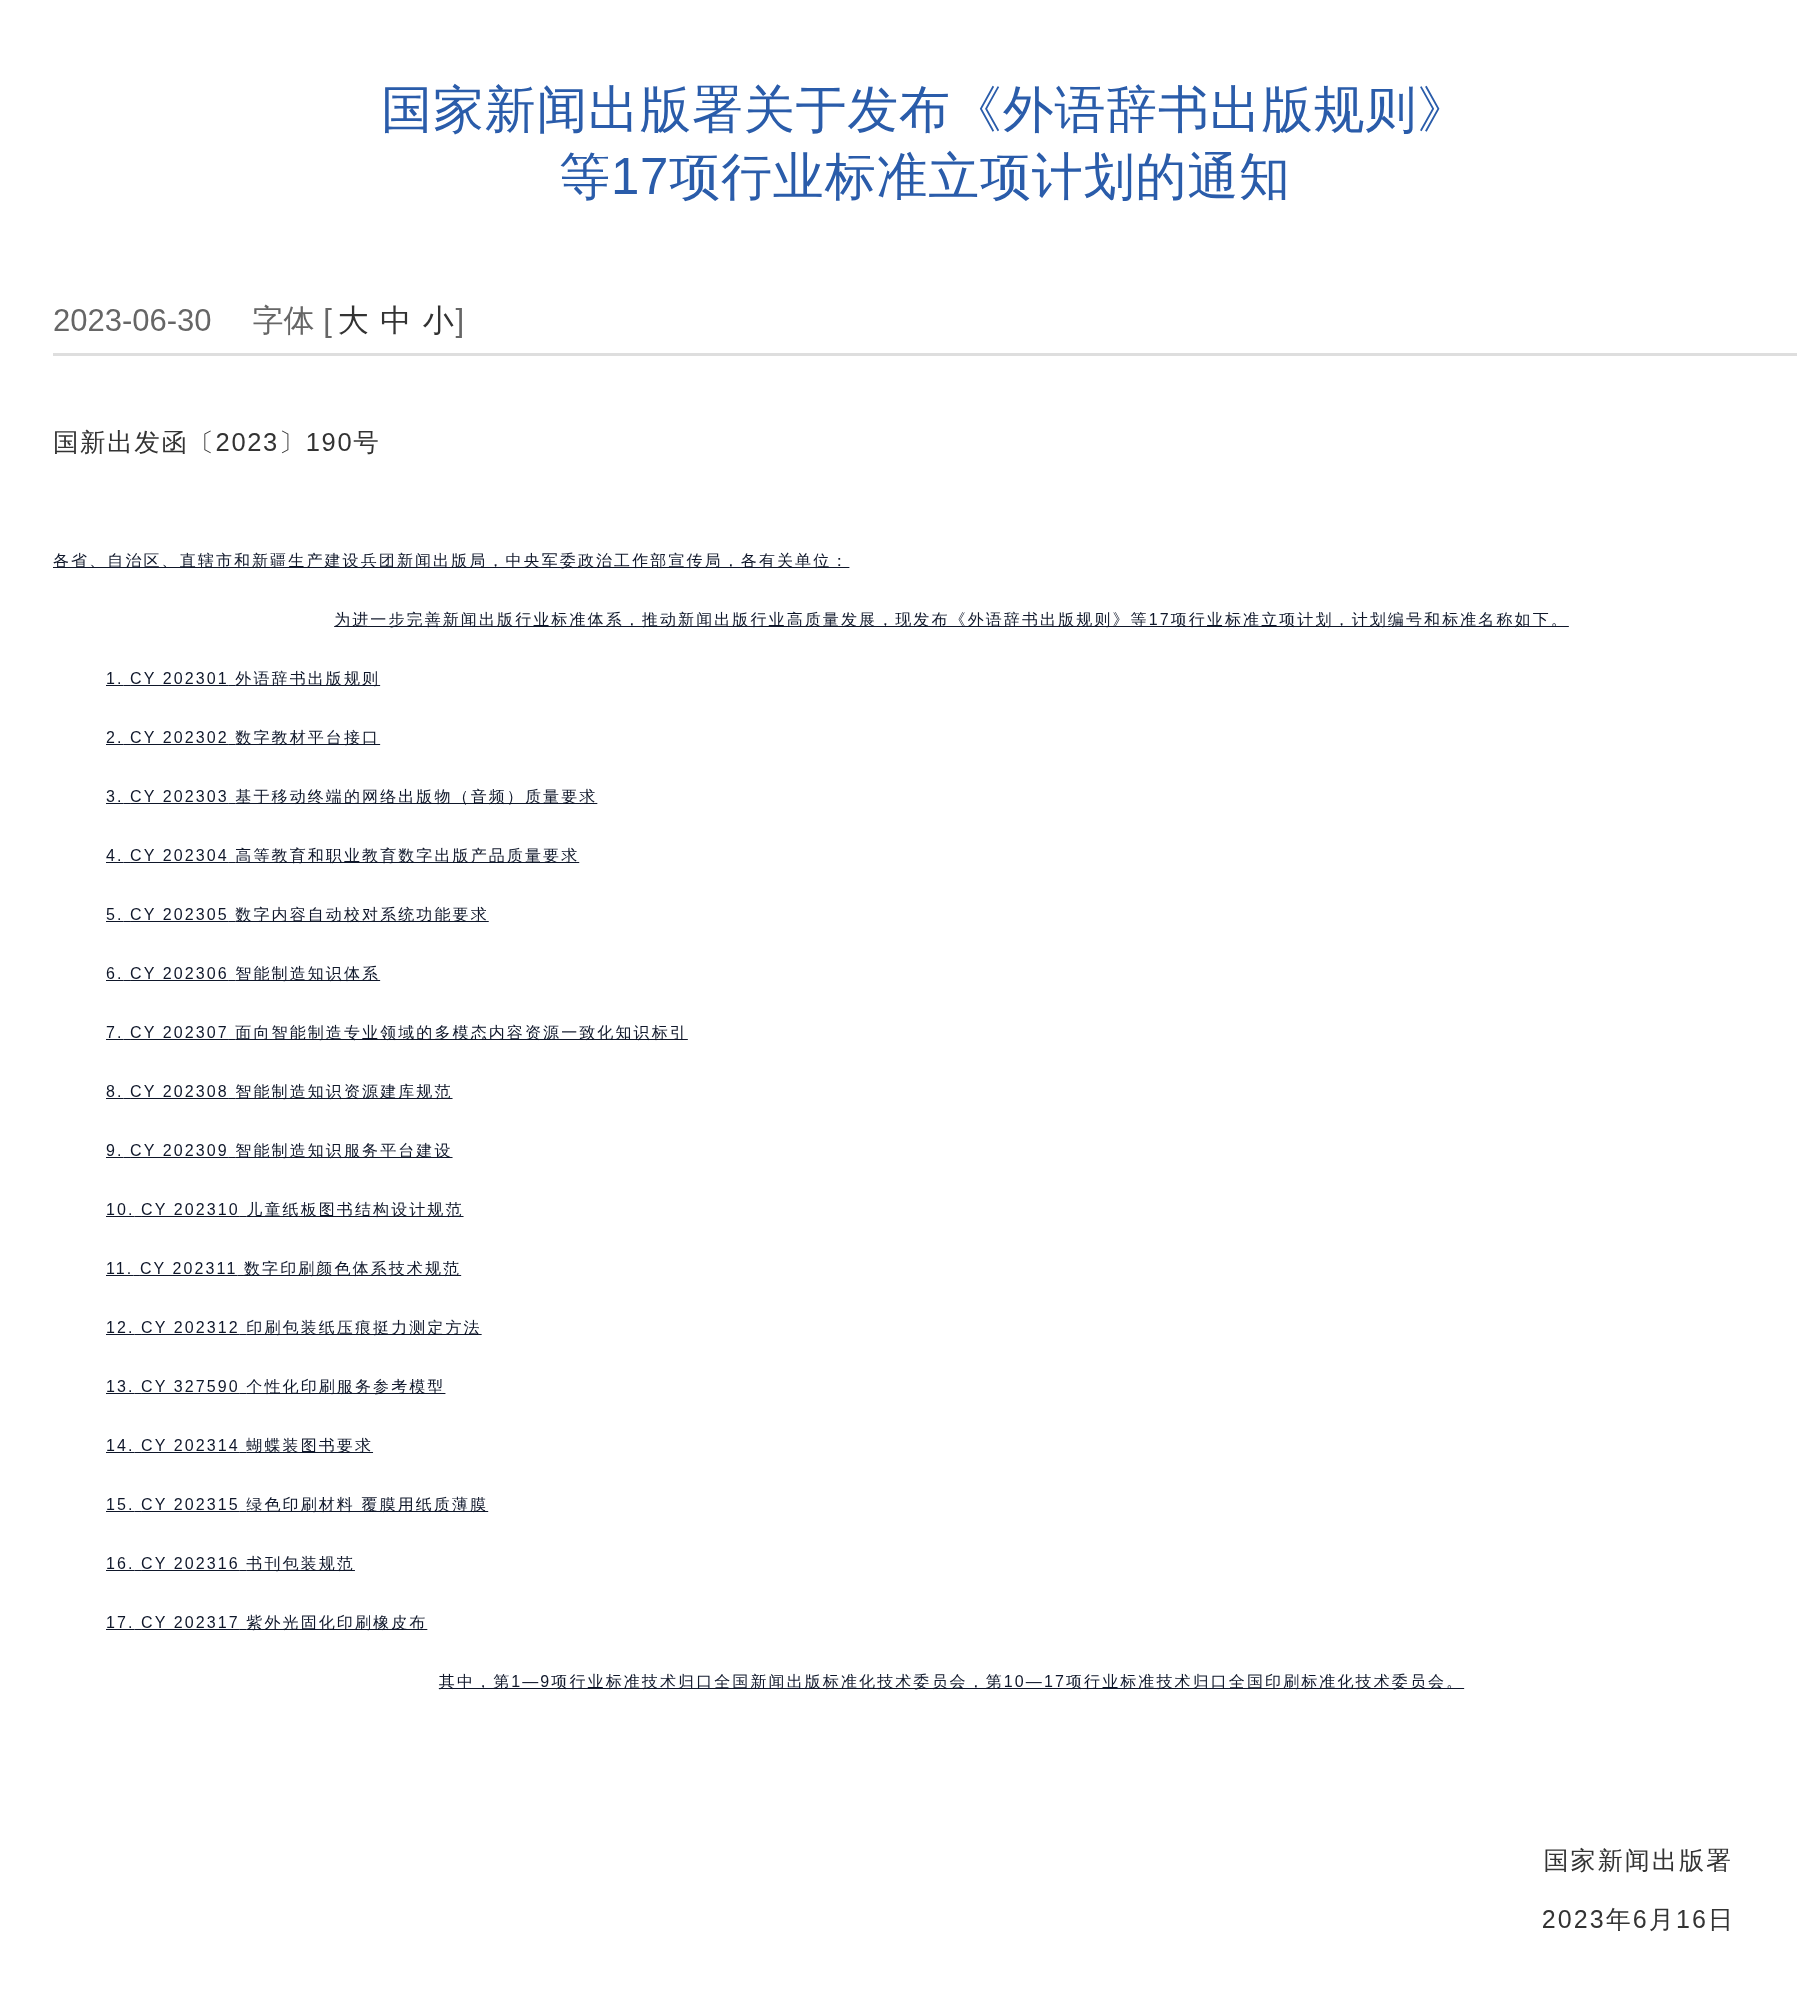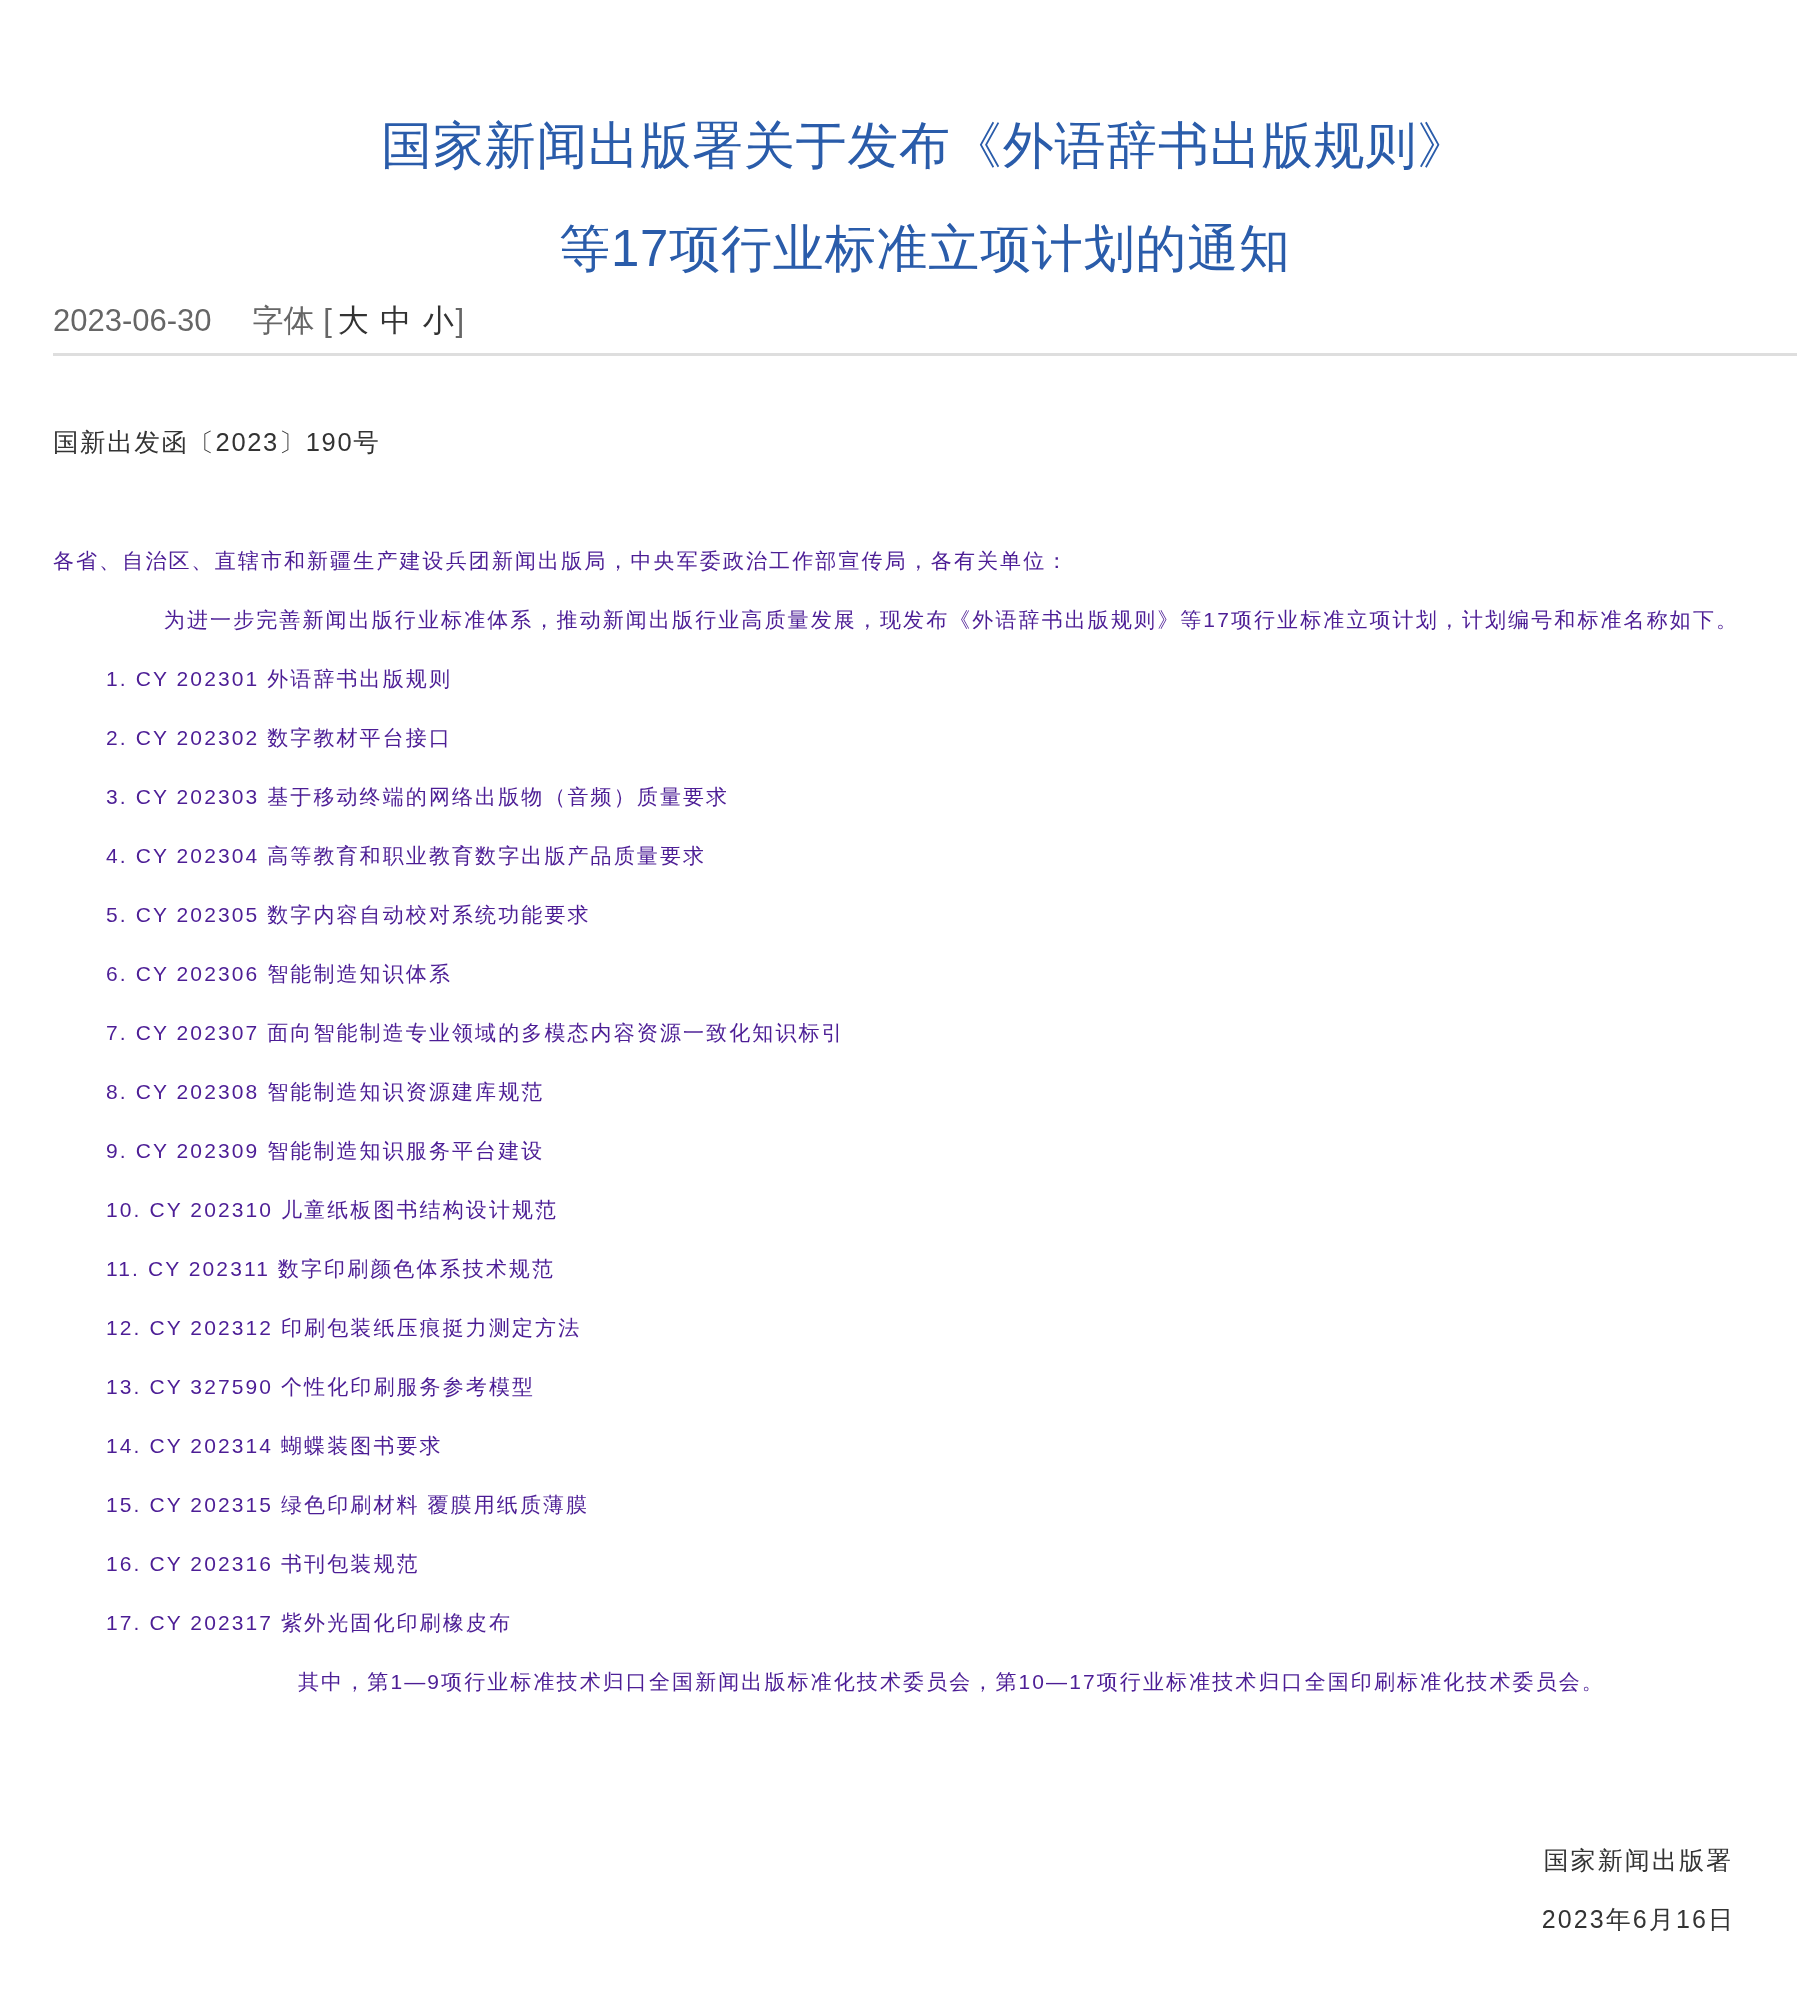--- a/index.html
+++ b/index.html
@@ -27,21 +27,21 @@
     top: 76px;
     width: 1744px;
     text-align: center;
     color: #2a5caa;
     font-size: 51px;
     line-height: 67px;
     letter-spacing: 0.8px;
     margin: 0;
     font-weight: normal;
   }
-  .title span { display: block; margin-top: 36px; }
+  .title span { display: block; }
   .meta {
     position: absolute;
     left: 0;
     top: 303px;
     width: 1744px;
     text-align: left;
     font-size: 31px;
     line-height: 36px;
     color: #666666;
   }
@@ -70,24 +70,25 @@
     font-size: 25.5px;
     line-height: 36px;
     letter-spacing: 1.6px;
     color: #333333;
   }
   .body {
     position: absolute;
     left: 0;
     top: 531px;
     width: 1744px;
-    font-size: 21px;
+    font-size: 16px;
     line-height: 59px;
     letter-spacing: 2.1px;
-    color: #4c1d95;
+    color: #0f172a;
+    text-decoration: underline;
   }
   .body p { margin: 0; }
   .indent { text-indent: 53px; text-align: center; }
   .list-item { padding-left: 53px; }
   .signature {
     position: absolute;
     right: 62px;
     top: 1831px;
     text-align: right;
     font-size: 25px;

